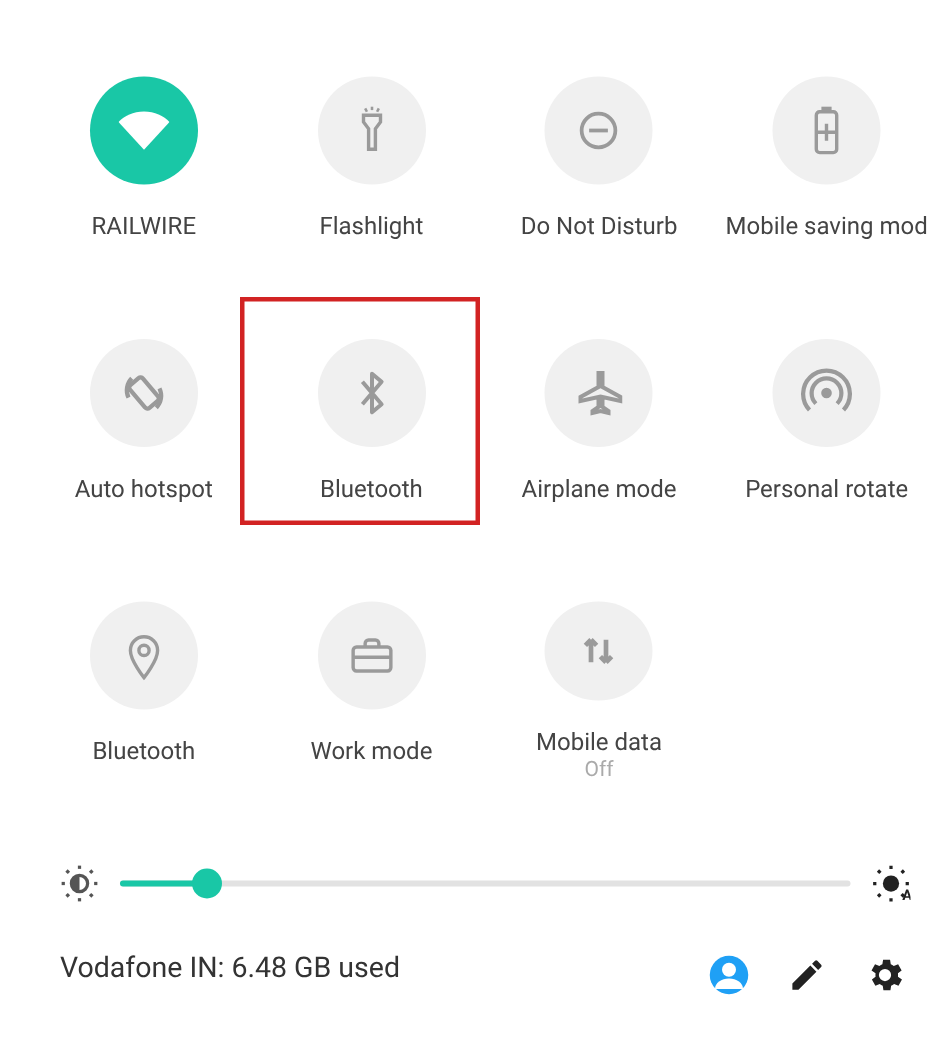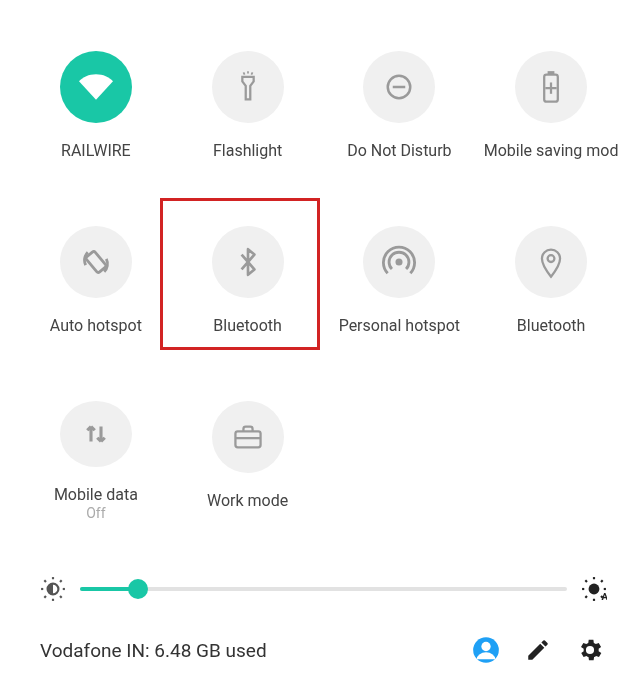--- a/index.html
+++ b/index.html
@@ -86,21 +86,21 @@
     position: absolute;
     width: 20px; height: 20px;
     background: #19c7a6;
     border-radius: 50%;
     top: 50%;
     transform: translate(-50%, -50%);
   }
   
   .footer {
     display: flex;
-    align-items: center;
+    align-items: flex-start;
     padding: 16px 20px 0 20px;
     gap: 18px;
   }
   .footer .status {
     flex: 1;
     font-size: 19px;
     color: #333;
   }
   .footer .fbtn {
     width: 34px; height: 34px;
@@ -174,61 +174,69 @@
 
     <div class="tile" style="position:relative;">
       <div class="circle">
         <svg width="26" height="32" viewBox="0 0 24 30">
             <path fill="none" stroke="#9a9a9a" stroke-width="2.5" stroke-linejoin="round" d="M6 8l12 14-6 5V3l6 5L6 22"></path>
           </svg>
       </div>
       <div class="label">Bluetooth</div>
     </div>
 
+    <div class="tile">
+      <div class="circle">
+        <svg width="32" height="32" viewBox="0 0 24 24">
+            <path fill="none" stroke="#9a9a9a" stroke-width="2" d="M12 2v7L3 14v2l9-2v5l-3 2v1l4-1 4 1v-1l-3-2v-5l9 2v-2l-9-5V2z"></path>
+          </svg>
+      </div>
+      <div class="label">Airplane mode</div>
+    </div>
 
     <div class="tile">
       <div class="circle">
         <svg width="34" height="34" viewBox="0 0 24 24">
             <circle cx="12" cy="12" r="2.5" fill="#9a9a9a"></circle>
             <path d="M7 17a7 7 0 1 1 10 0" fill="none" stroke="#9a9a9a" stroke-width="2"></path>
             <path d="M4 20a11 11 0 1 1 16 0" fill="none" stroke="#9a9a9a" stroke-width="2"></path>
           </svg>
       </div>
-      <div class="label">Personal hotspot</div>
+      <div class="label">Personal rotate</div>
     </div>
 
     <div class="tile">
       <div class="circle">
         <svg width="28" height="34" viewBox="0 0 24 30">
             <path fill="none" stroke="#9a9a9a" stroke-width="2" d="M12 28s8-10 8-16a8 8 0 1 0-16 0c0 6 8 16 8 16z"></path>
             <circle cx="12" cy="12" r="3" fill="none" stroke="#9a9a9a" stroke-width="2"></circle>
           </svg>
       </div>
       <div class="label">Bluetooth</div>
-    </div>
-
-    <div class="tile">
-      <div class="circle">
-        <svg width="30" height="30" viewBox="0 0 24 24">
-            <path fill="none" stroke="#9a9a9a" stroke-width="2.5" d="M8 18V6M8 6l-3 3M8 6l3 3M16 6v12M16 18l-3-3M16 18l3-3"></path>
-          </svg>
-      </div>
-      <div class="label">Mobile data</div>
-      <div class="sublabel">Off</div>
     </div>
 
     <div class="tile">
       <div class="circle">
         <svg width="32" height="28" viewBox="0 0 28 24">
             <rect x="3" y="7" width="22" height="14" rx="2" fill="none" stroke="#9a9a9a" stroke-width="2"></rect>
             <path d="M10 7V5a2 2 0 0 1 2-2h4a2 2 0 0 1 2 2v2" fill="none" stroke="#9a9a9a" stroke-width="2"></path>
             <line x1="3" y1="13" x2="25" y2="13" stroke="#9a9a9a" stroke-width="2"></line>
           </svg>
       </div>
       <div class="label">Work mode</div>
+    </div>
+
+    <div class="tile">
+      <div class="circle">
+        <svg width="30" height="30" viewBox="0 0 24 24">
+            <path fill="none" stroke="#9a9a9a" stroke-width="2.5" d="M8 18V6M8 6l-3 3M8 6l3 3M16 6v12M16 18l-3-3M16 18l3-3"></path>
+          </svg>
+      </div>
+      <div class="label">Mobile data</div>
+      <div class="sublabel">Off</div>
     </div>
 
 
   </div>
 
   <div class="highlight-box" style="left:160px; top:198px; width:160px; height:152px;"></div>
 
   <div class="brightness">
     <span>
       <svg width="26" height="26" viewBox="0 0 24 24">

